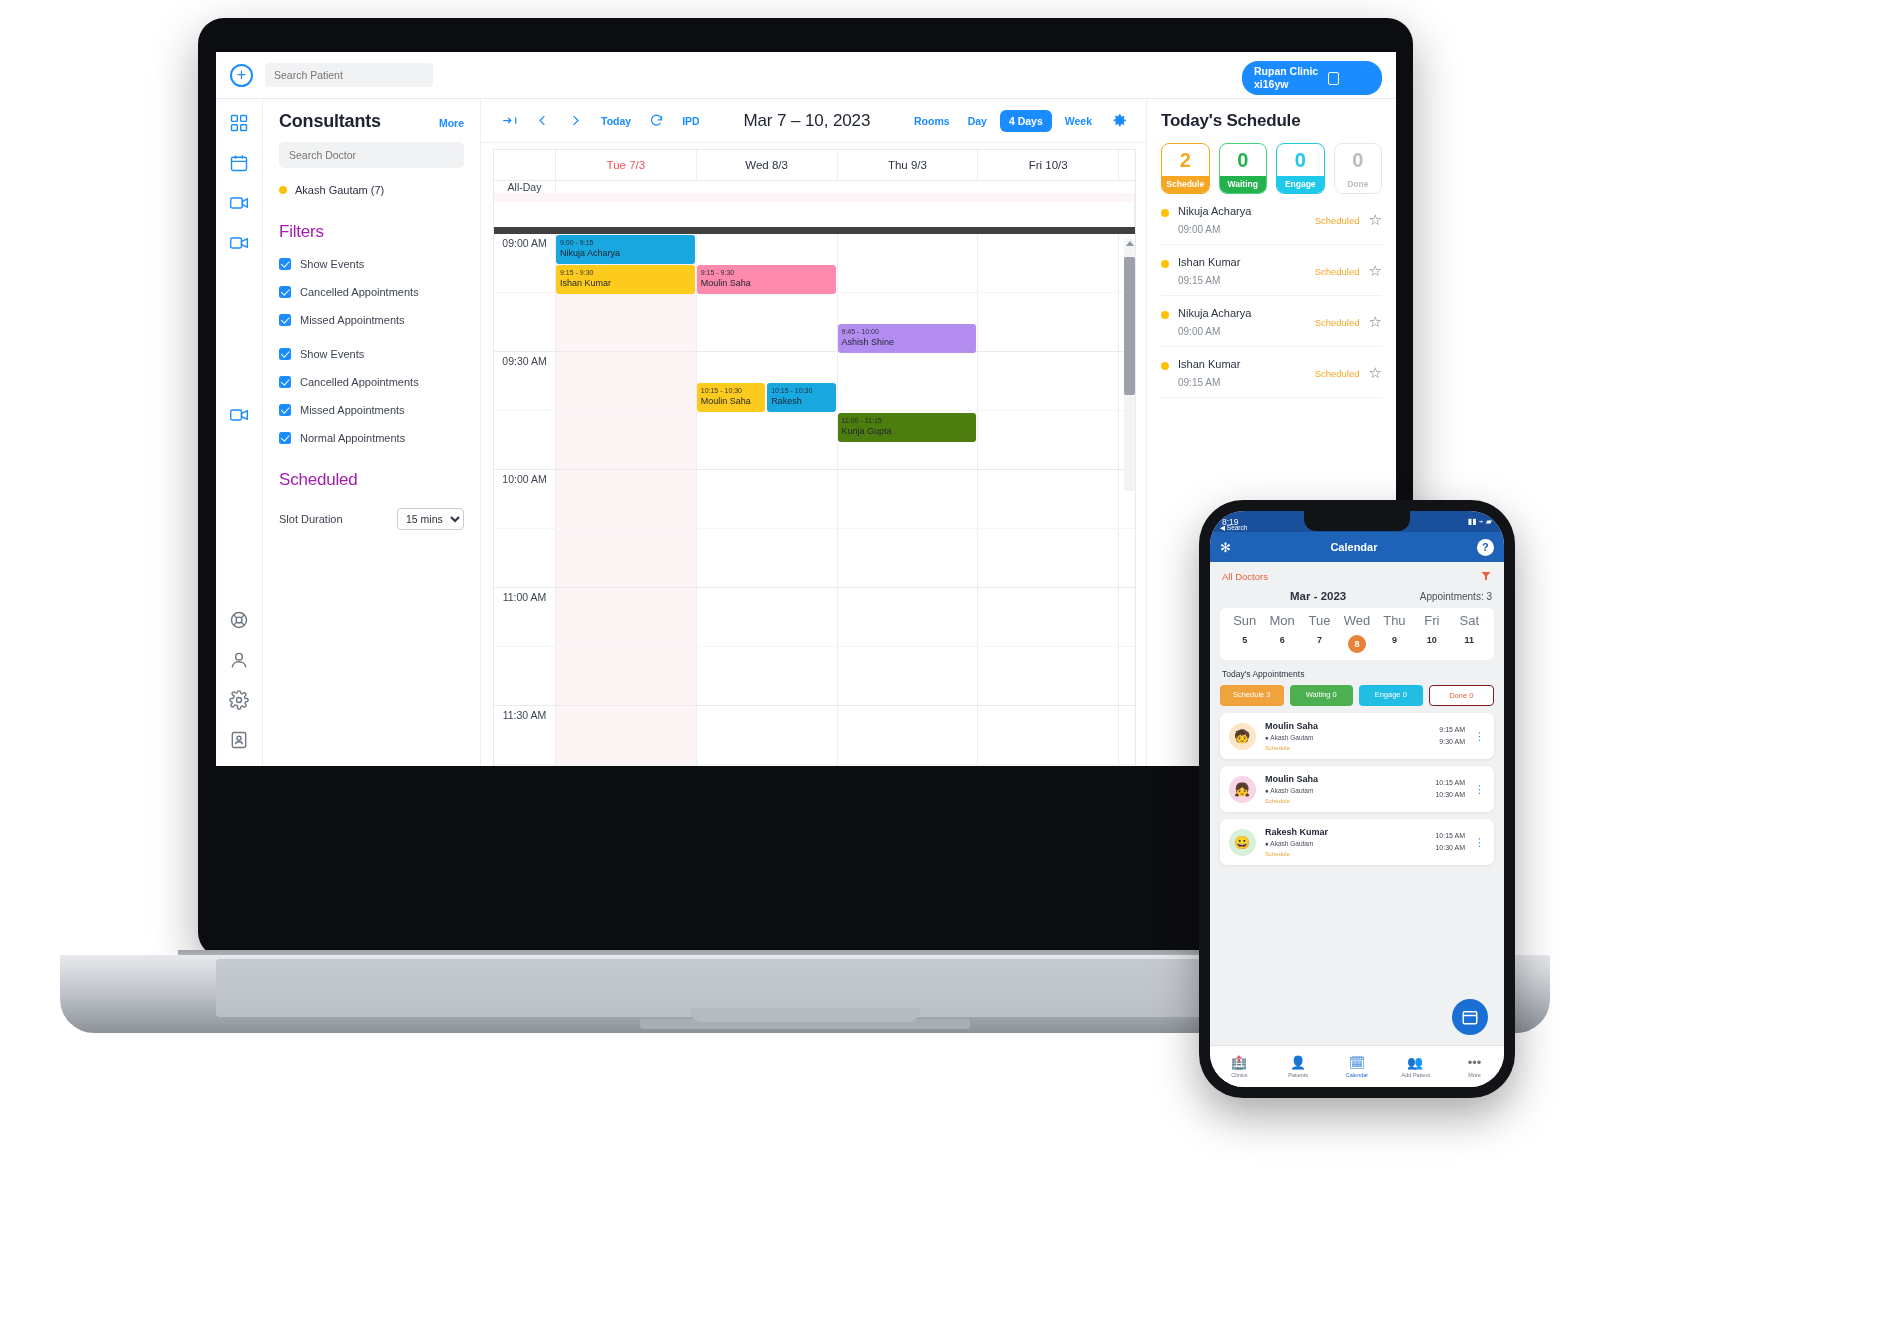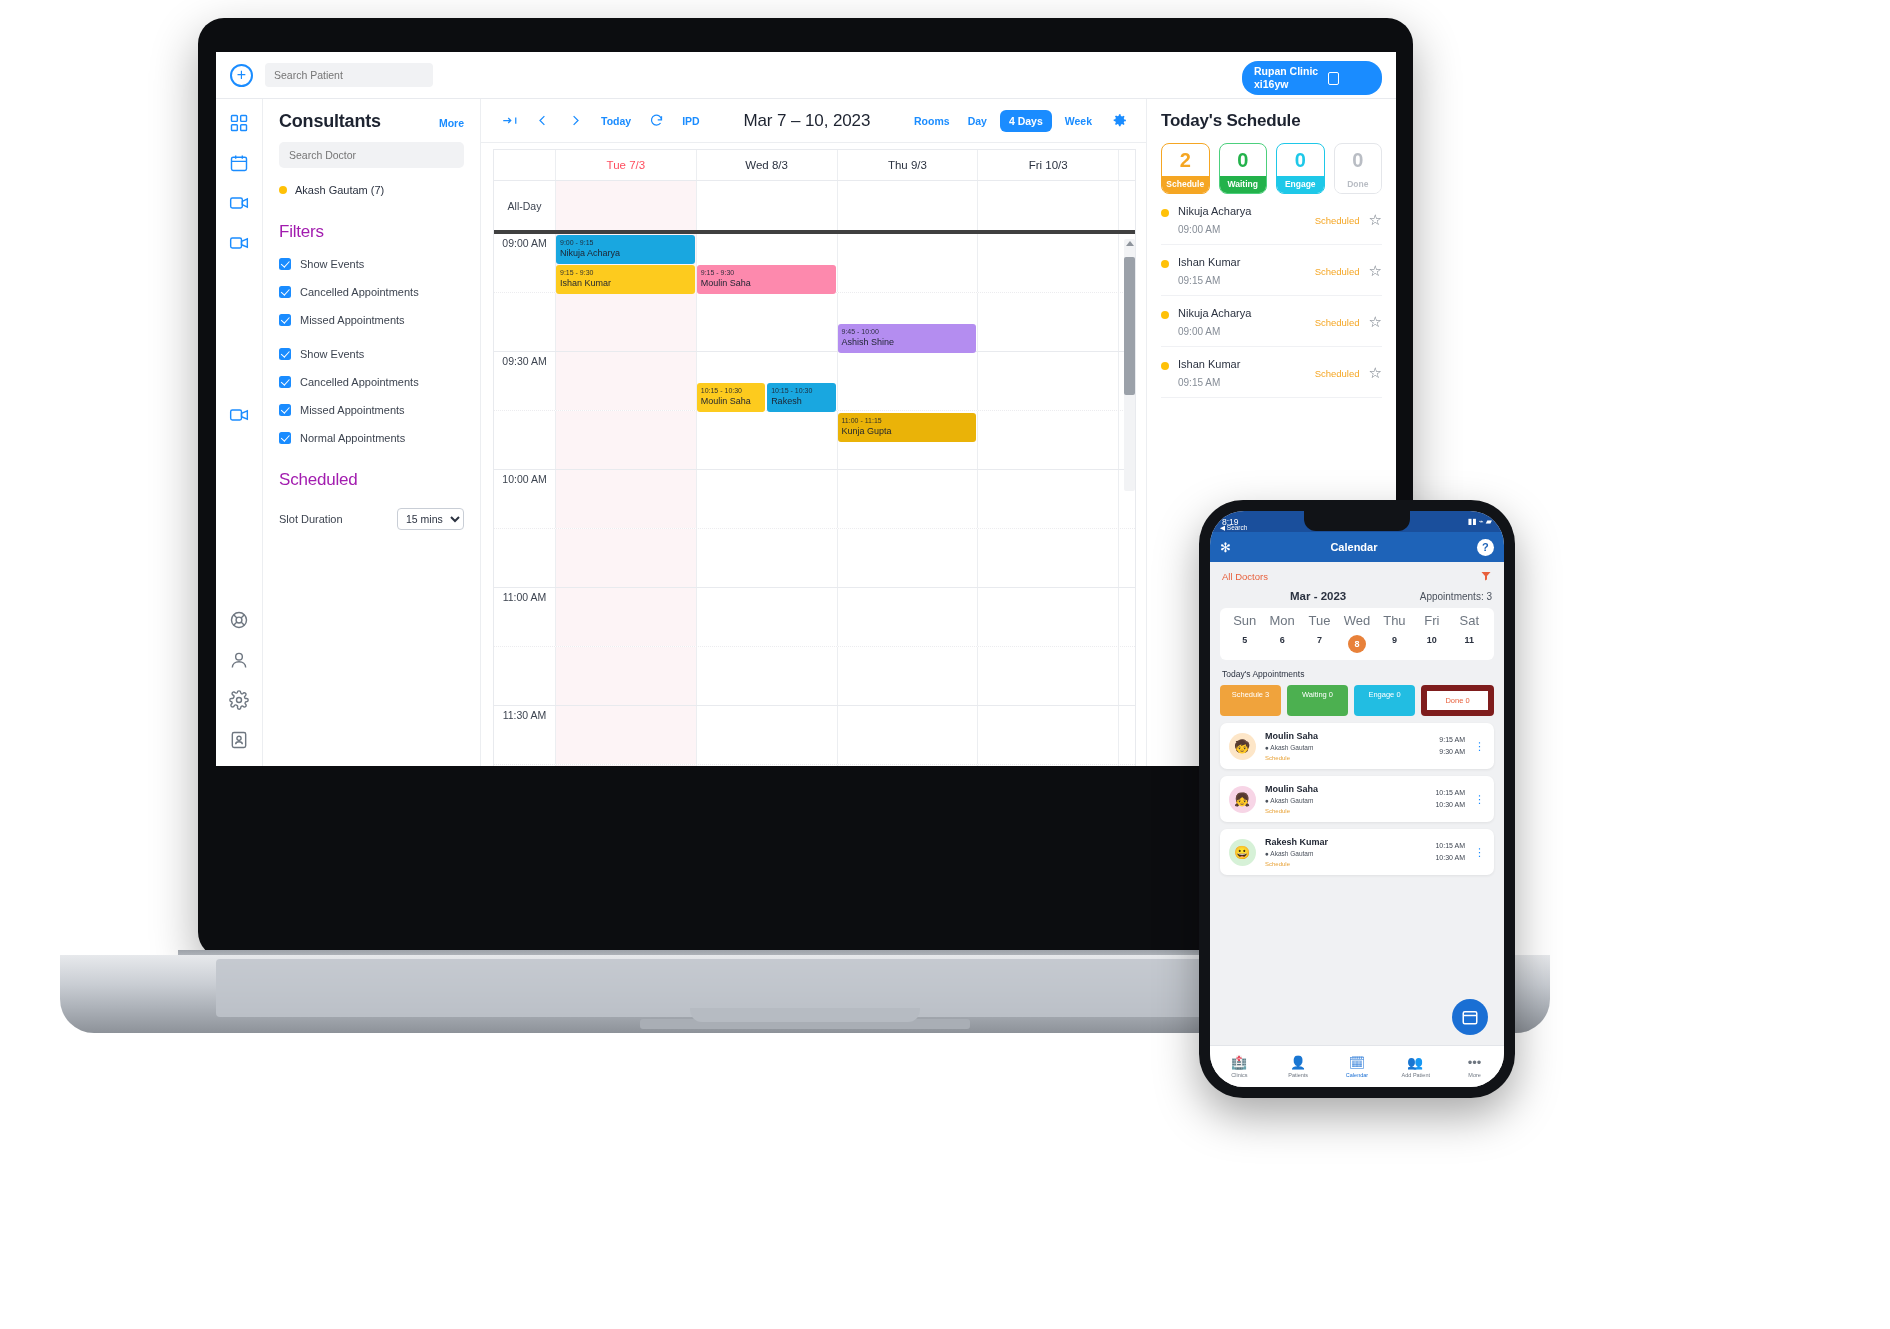--- a/index.html
+++ b/index.html
@@ -155,21 +155,21 @@
   .c-day { flex:1; border-right:1px solid #eceef1; }
   .c-scroll { width:16px; flex:none; }
 
   .hdr-row { height:31px; border-bottom:1px solid #e8eaee; }
   .hdr-row .c-day {
     display:flex; align-items:center; justify-content:center;
     font-size:11.5px; color:#2b3240; font-weight:500;
   }
   .hdr-row .c-day.today { color:#ff4d5e; }
 
-  .allday-row { height:53px; border-bottom:4px solid #404040; }
+  .allday-row { height:53px; border-bottom:7px solid #404040;flex-direction:column; }
   .allday-row .c-time {
     display:flex;align-items:center;justify-content:center;font-size:10.5px;color:#3d4450;
   }
   .col-today { background:#fdf4f6; }
 
   .slot-row-g { height:59px; position:relative; }
   .slot-row-g .c-time {
     display:flex; align-items:flex-start; justify-content:center; padding-top:3px;
     font-size:10.5px; color:#3d4450;
   }
@@ -241,21 +241,21 @@
   .ph-apptcount { font-size:10px; color:#4a515c; }
   .ph-week { background:#fff; border-radius:6px; margin: 2px 10px 0; padding: 5px 6px 7px; }
   .ph-week .r { display:flex; }
   .ph-week .r > div { flex:1; text-align:center; font-size:13px; color:#6e7680; }
   .ph-week .r.nums > div { font-size:9px; color:#2b3240; font-weight:600; padding-top:7px; }
   .sel-day { width:18px;height:18px;border-radius:50%;background:#e8813a;color:#fff;
     display:inline-flex;align-items:center;justify-content:center;}
   .ph-todayappt { font-size:8.5px; color:#2b3240; padding: 9px 12px 0; }
   .ph-chips { display:flex; gap:6px; padding: 6px 10px 0; }
   .ph-chip { flex:1; text-align:center; border-radius:4px; font-size:7.5px; color:#fff; padding: 5px 0; }
-  .ph-chip.done { background:#fff; color:#e8603c; border:6px solid #7f1d1d; }
+  .ph-chip.done { background:#fff; color:#e8603c; border:1px solid #7f1d1d; }
   .ph-card {
     background:#fff; border-radius:7px; margin: 7px 10px 0; padding: 8px 9px;
     display:flex; align-items:center; gap:9px; box-shadow:0 1px 3px rgba(0,0,0,.07);
   }
   .avatar { width:27px;height:27px;border-radius:50%; flex:none; display:flex;align-items:center;justify-content:center;font-size:13px;}
   .pc-name { font-size:9px; font-weight:700; color:#1d2330; }
   .pc-doc { font-size:6.5px; color:#4a515c; margin-top:3px; }
   .pc-status { font-size:6px; color:#e8a33a; margin-top:4px; }
   .pc-times { text-align:right; font-size:7px; color:#3d4450; line-height:1.7; }
   .kebab { color:#1a8cff; font-size:11px; line-height:.6; }
@@ -573,21 +573,21 @@
                   <div class="n">Ashish Shine</div>
                 </div>
                 <div class="ev" style="background: rgb(253, 203, 30); top: 148px; height: 29px; left: calc(25%); width: calc(12.5% - 2px);">
                   <div class="t">10:15 - 10:30</div>
                   <div class="n">Moulin Saha</div>
                 </div>
                 <div class="ev" style="background: rgb(25, 167, 224); top: 148px; height: 29px; left: calc(37.5%); width: calc(12.5% - 2px);">
                   <div class="t">10:15 - 10:30</div>
                   <div class="n">Rakesh</div>
                 </div>
-                <div class="ev" style="background: #eab308; top: 178px; height: 29px; left: calc(50%); width: calc(25% - 2px);">
+                <div class="ev" style="background: #4d7c0f; top: 178px; height: 29px; left: calc(50%); width: calc(25% - 2px);">
                   <div class="t">11:00 - 11:15</div>
                   <div class="n">Kunja Gupta</div>
                 </div>
               </div>
           </div>
 
           <div class="vscroll">
             <div class="arrow"></div>
             <div class="thumb"></div>
           </div>

